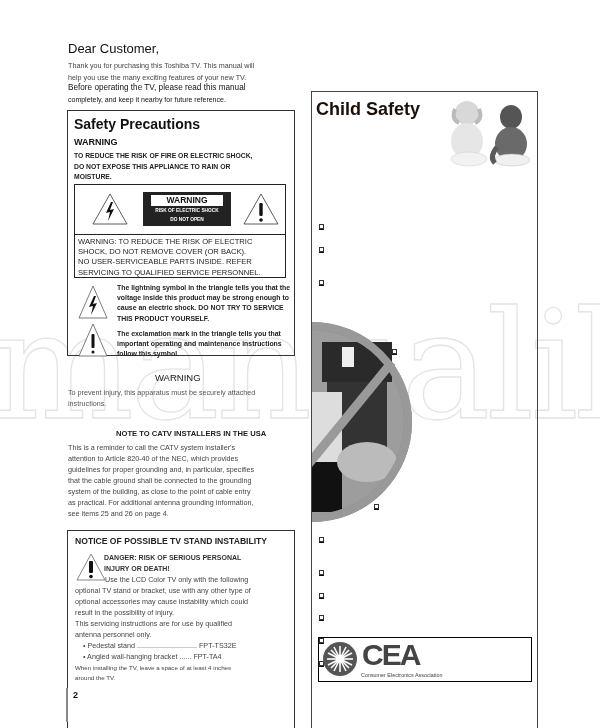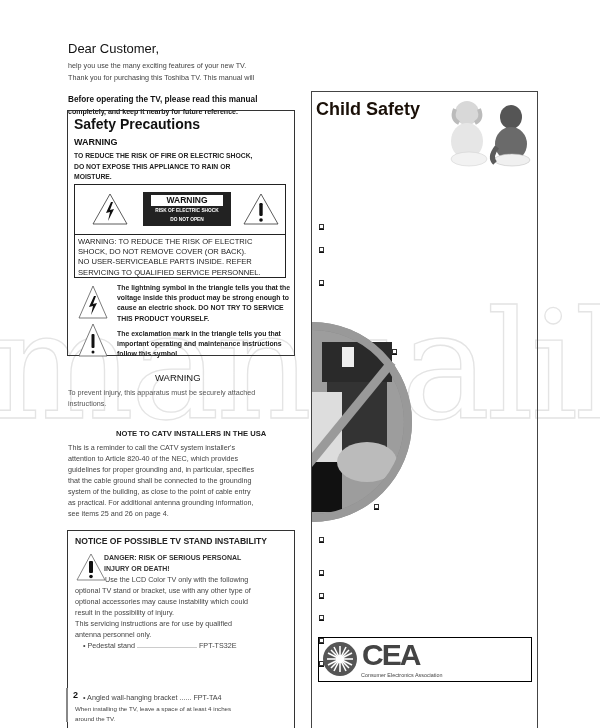--- a/index.html
+++ b/index.html
@@ -1,21 +1,21 @@
 <!DOCTYPE html>
 <html><head>
 <meta charset="utf-8">
 <style>
   html, body { margin:0; padding:0; }
   body { width:600px; height:728px; background:#fff; position:relative; overflow:hidden;
          font-family:"Liberation Sans", sans-serif; color:#111; }
   .abs { position:absolute; }
   .greeting-title { left:68px; top:41px; font-size:13px; font-weight:normal; }
   .p-small { font-size:7.2px; line-height:11.5px; color:#444; }
-  .p-bold { font-size:7.6px; line-height:11.5px; font-weight:bold; color:#111;margin-top:12px; }
+  .p-bold { font-size:7.6px; line-height:11.5px; font-weight:normal; color:#111; }
   .box { border:1.2px solid #333; box-sizing:border-box; }
   .sp-box { left:67px; top:110px; width:228px; height:246px; }
   .sp-title { left:6px; top:5px; font-size:14px; font-weight:bold; }
   .sp-warn { left:6px; top:26px; font-size:9px; font-weight:bold; }
   .sp-caps { left:6px; top:40px; width:212px; font-size:6.8px; line-height:10.5px; font-weight:bold; color:#222; }
   .inner-box { left:6px; top:73px; width:212px; height:94px; border:1.2px solid #222; box-sizing:border-box; }
   .inner-divider { left:0; top:49px; width:100%; height:1.2px; background:#222; }
   .label-black { left:68px; top:7px; width:88px; height:34px; background:#222; }
   .label-white { left:8px; top:3px; width:72px; height:11px; background:#fff; font-size:8.5px; font-weight:bold; text-align:center; line-height:11px; color:#111;}
   .label-sub1 { left:0; top:16px; width:88px; font-size:4.8px; color:#fff; text-align:center; font-weight:bold; }
@@ -41,22 +41,22 @@
 </style>
 </head>
 <body>
 
 <svg class="abs watermark" viewBox="0 0 600 130">
   <text x="-8" y="118" font-family="DejaVu Serif, serif" font-size="150" fill="none" stroke="#e4e4e4" stroke-width="1.3" letter-spacing="-4">manualib</text>
 </svg>
 
 <div class="abs greeting-title">Dear Customer,</div>
 <div class="abs p-small" style="left:68px;top:60px;width:225px;">
+  <div>Thank you for purchasing this Toshiba TV. This manual will</div>
   <div>help you use the many exciting features of your new TV.</div>
-  <div>Thank you for purchasing this Toshiba TV. This manual will</div>
 </div>
 <div class="abs p-bold" style="left:68px;top:82px;width:230px;">
   <div style="font-size:8.2px;">Before operating the TV, please read this manual</div>
   <div style="font-size:7px;">completely, and keep it nearby for future reference.</div>
 </div>
 
 <div class="abs box sp-box">
   <div class="abs sp-title">Safety Precautions</div>
   <div class="abs sp-warn">WARNING</div>
   <div class="abs sp-caps">
@@ -140,21 +140,21 @@
     <div>INJURY OR DEATH!</div>
   </div>
   <div class="abs stand-text">
     <span class="indent1">Use the LCD Color TV only with the following</span>
     <div>optional TV stand or bracket, use with any other type of</div>
     <div>optional accessories may cause instability which could</div>
     <div>result in the possibility of injury.</div>
     <div>This servicing instructions are for use by qualified</div>
     <div>antenna personnel only.</div>
     <div style="padding-left:8px;">• Pedestal stand .............................. FPT-TS32E</div>
-    <div style="padding-left:8px;margin-top:41px;">• Angled wall-hanging bracket ...... FPT-TA4</div>
+    <div style="padding-left:8px;">• Angled wall-hanging bracket ...... FPT-TA4</div>
     <div style="font-size:6.2px;">When installing the TV, leave a space of at least 4 inches</div>
     <div style="font-size:6.2px;line-height:9px;">around the TV.</div>
   </div>
 </div>
 
 <div class="abs page-bar"></div>
 <div class="abs page-num">2</div>
 
 <div class="abs cs-box">
   <div class="abs cs-title">Child Safety</div>

